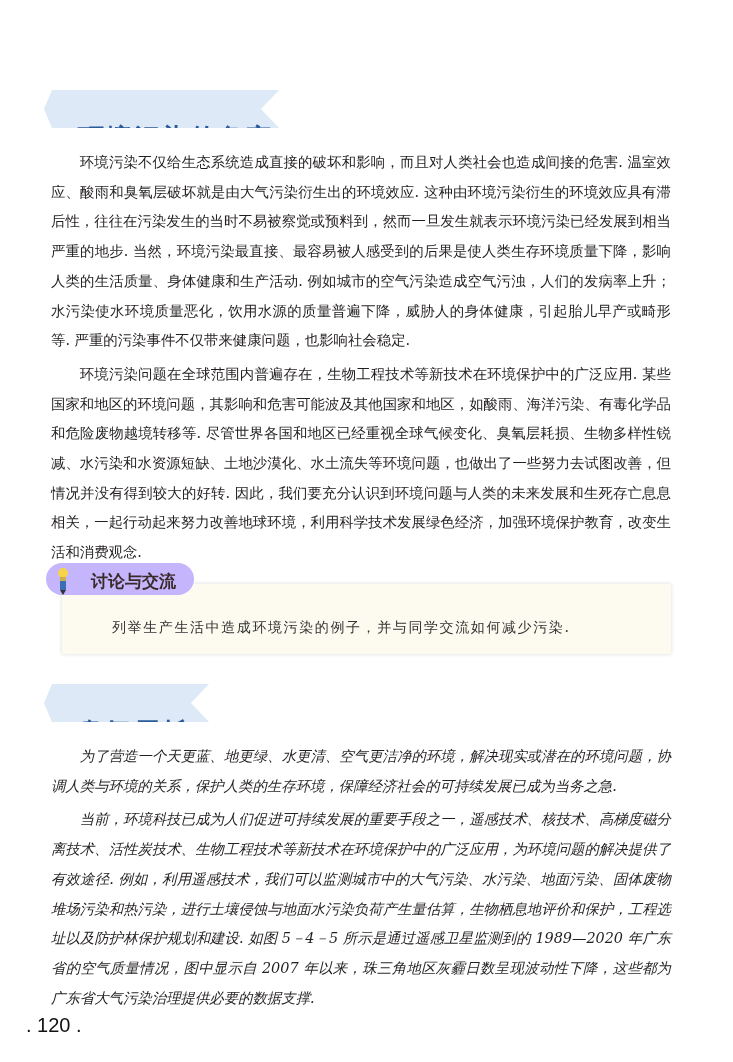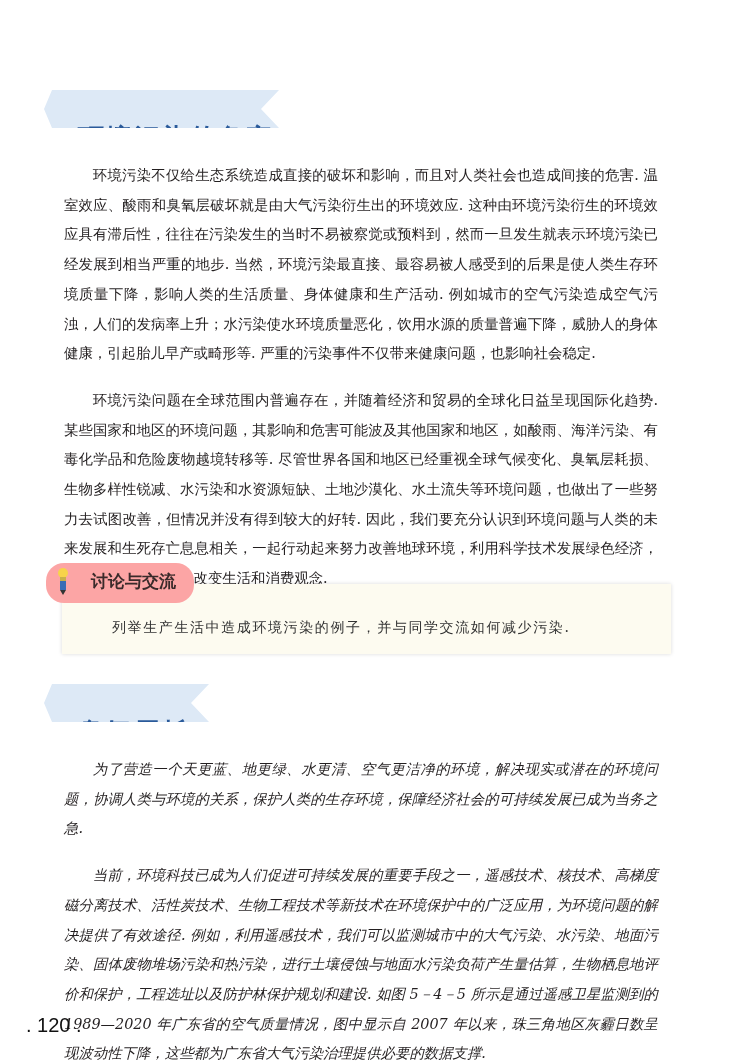--- a/index.html
+++ b/index.html
@@ -17,31 +17,31 @@
       position: absolute; left: 34px; top: 4px;
       font-family: "DejaVu Sans", "Liberation Sans", sans-serif;
       font-size: 26px; letter-spacing: 2px; color: #2a5a9a; font-weight: bold;
       line-height: 30px;
       margin-top: 29px;
     }
     .section {
       position: absolute; left: 47px; width: 628px;
       font-size: 14.4px; line-height: 29.7px; text-align: justify;
     }
-    .section p { margin: 17px; text-indent: 2em; }
+    .section p { margin: 4px; text-indent: 2em; }
     .discuss {
       position: absolute; left: 46px; top: 555px; width: 625px; height: 100px;
     }
     .discuss-box {
       position: absolute; left: 16px; top: 29px; width: 609px; height: 70px;
       background: #fdfbf0; box-shadow: 0 0 4px rgba(0,0,0,0.15);
     }
     .discuss-tag {
-      position: absolute; left: 0; top: 8px; width: 148px; height: 40px;
-      background: #fca5a5; border-radius: 18px;
+      position: absolute; left: 0; top: 8px; width: 148px; height: 32px;
+      background: #c4b5fd; border-radius: 18px;
     }
     .bulb {
       position: absolute; left: 10px; top: 4px; width: 14px; height: 28px;
     }
     .discuss-title {
       position: absolute; left: 45px; top: 5px;
       font-family: "DejaVu Sans", "Liberation Sans", sans-serif;
       font-size: 17px; color: #3a2a2a; line-height: 26px; font-weight: bold;
     }
     .discuss-text {
@@ -57,21 +57,21 @@
   </style>
 </head>
 <body>
 
 <div class="banner" style="top:90px; width:235px;">
   <span class="banner-title">环境污染的危害</span>
 </div>
 
 <div class="section" style="top:144px;">
   <p>环境污染不仅给生态系统造成直接的破坏和影响，而且对人类社会也造成间接的危害. 温室效应、酸雨和臭氧层破坏就是由大气污染衍生出的环境效应. 这种由环境污染衍生的环境效应具有滞后性，往往在污染发生的当时不易被察觉或预料到，然而一旦发生就表示环境污染已经发展到相当严重的地步. 当然，环境污染最直接、最容易被人感受到的后果是使人类生存环境质量下降，影响人类的生活质量、身体健康和生产活动. 例如城市的空气污染造成空气污浊，人们的发病率上升；水污染使水环境质量恶化，饮用水源的质量普遍下降，威胁人的身体健康，引起胎儿早产或畸形等. 严重的污染事件不仅带来健康问题，也影响社会稳定.</p>
-  <p>环境污染问题在全球范围内普遍存在，并随着经济和贸易的全球化日益呈现国际化趋势. 某些国家和地区的环境问题，其影响和危害可能波及其他国家和地区，如酸雨、海洋污染、有毒化学品和危险废物越境转移等. 尽管世界各国和地区已经重视全球气候变化、臭氧层耗损、生物多样性锐减、水污染和水资源短缺、土地沙漠化、水土流失等环境问题，也做出了一些努力去试图改善，但情况并没有得到较大的好转. 因此，我们要充分认识到环境问题与人类的未来发展和生死存亡息息相关，一起行动起来努力改善地球环境，利用科学技术发展绿色经济，加强环境保护教育，改变生活和消费观念.</p>
+  <p>环境污染问题在全球范围内普遍存在，生物工程技术等新技术在环境保护中的广泛应用. 某些国家和地区的环境问题，其影响和危害可能波及其他国家和地区，如酸雨、海洋污染、有毒化学品和危险废物越境转移等. 尽管世界各国和地区已经重视全球气候变化、臭氧层耗损、生物多样性锐减、水污染和水资源短缺、土地沙漠化、水土流失等环境问题，也做出了一些努力去试图改善，但情况并没有得到较大的好转. 因此，我们要充分认识到环境问题与人类的未来发展和生死存亡息息相关，一起行动起来努力改善地球环境，利用科学技术发展绿色经济，加强环境保护教育，改变生活和消费观念.</p>
 </div>
 
 <div class="discuss">
   <div class="discuss-box"></div>
   <div class="discuss-tag">
     <svg class="bulb" viewBox="0 0 14 28">
       <circle cx="7" cy="6" r="5" fill="#f7d34a"></circle>
       <rect x="4" y="10" width="6" height="4" fill="#c9b04a"></rect>
       <rect x="4" y="14" width="6" height="9" fill="#3a6db5"></rect>
       <polygon points="4,23 10,23 7,28" fill="#333"></polygon>

